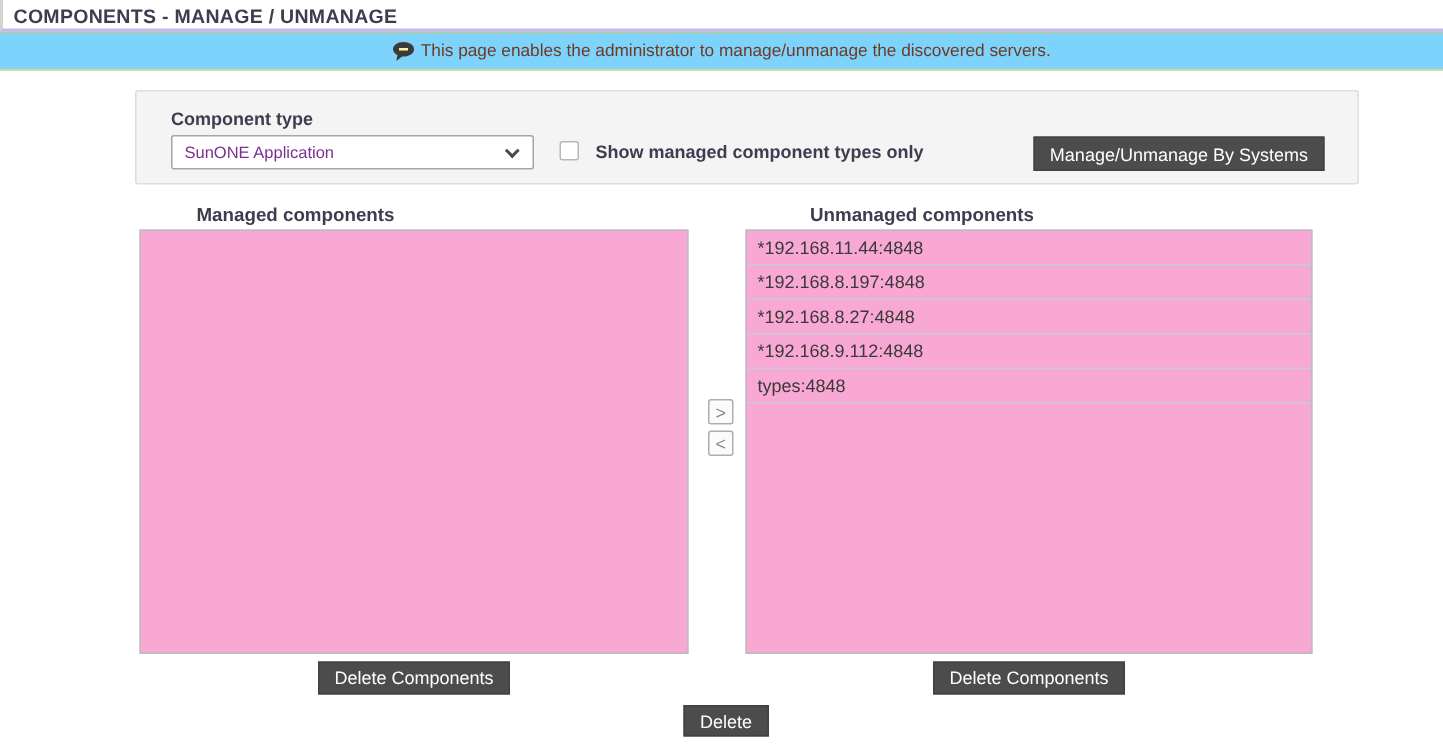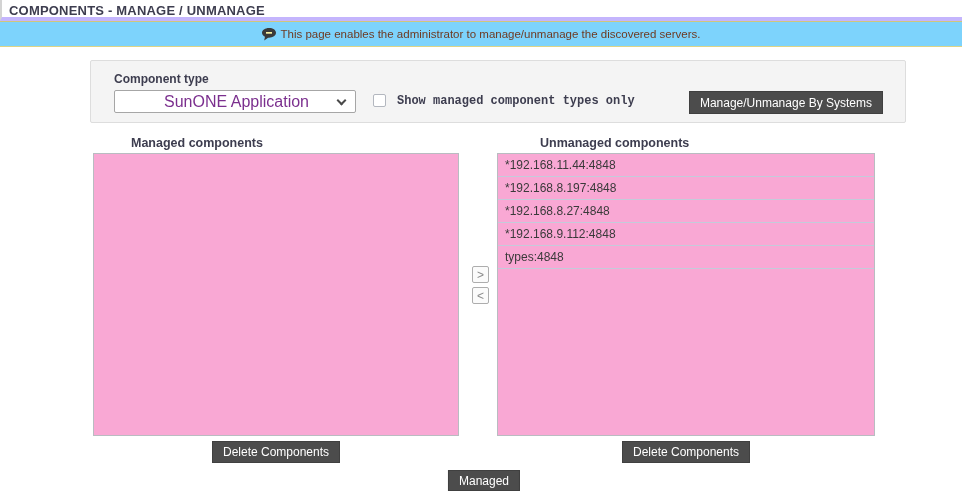--- a/index.html
+++ b/index.html
@@ -5,21 +5,21 @@
   * { margin:0; padding:0; box-sizing:border-box; }
   html,body { background:#fff; }
   body { font-family:"Liberation Sans", sans-serif; }
   .screen {
     position:relative; width:962px; height:502px; background:#fff;
     overflow:hidden;
   }
   
   .page-header {
     position:absolute; left:0; top:0; width:962px; height:21px;
-    background:#fff; border-bottom:4px solid #c4b5fd; border-left:2px solid #d3d3d3;
+    background:#fff; border-bottom:2px solid #c4b5fd; border-left:2px solid #d3d3d3;
   }
   .page-title {
     position:absolute; left:7px; top:3px;
     font-size:13px; font-weight:bold; color:#3d3d4f; letter-spacing:.2px;
   }
   
   .banner {
     position:absolute; left:0; top:21px; width:962px; height:26px;
     background:#7dd3fc; border-top:1px solid #cfc67c; border-bottom:1px solid #ddd486;
     display:flex; align-items:center; justify-content:center; gap:5px;
@@ -34,35 +34,35 @@
   .component-type-label {
     position:absolute; left:23px; top:11px;
     font-size:12px; font-weight:bold; color:#3d3d4f;
   }
   .select {
     position:absolute; left:23px; top:29px; width:242px; height:23px;
     background:#fff; border:1px solid #a6a6a6; border-radius:2px;
     display:flex; align-items:center; cursor:pointer;
   }
   .select-value {
-    flex:1; padding-left:8px; font-size:16px; color:#7b2f8e;
-    white-space:nowrap; overflow:hidden;margin-left:41px;
+    flex:1; padding-left:8px; font-size:11px; color:#7b2f8e;
+    white-space:nowrap; overflow:hidden;
   }
   .chev {
     width:7px; height:7px; margin-right:10px; margin-top:-3px;
     border-right:2px solid #4a4a4a; border-bottom:2px solid #4a4a4a;
     transform:rotate(45deg);
   }
   .checkbox {
     position:absolute; left:282px; top:33px; width:13px; height:13px;
     background:#fff; border:1px solid #b3b7bf; border-radius:2px; cursor:pointer;
   }
   .checkbox-label {
     position:absolute; left:306px; top:33px;
-    font-size:12px; font-weight:bold; color:#3d3d4f;font-family:Liberation Mono, monospace;
+    font-size:12px; font-weight:bold; color:#3d3d4f;
   }
   .btn-dark {
     background:#4c4c4c; color:#fff; border:1px solid #404040;
     font-family:"Liberation Sans", sans-serif; font-size:12px;
     padding:3px 10px; cursor:pointer;
   }
   .manage-systems-btn { position:absolute; right:22px; top:30px; height:23px;text-align:center; }
   
   .list-label {
     position:absolute; font-size:12.5px; font-weight:bold; color:#3d3d4f;padding-left:36px;
@@ -152,15 +152,15 @@
   <button class="xfer xfer-right">&gt;</button>
   <button class="xfer xfer-left">&lt;</button>
 
   <div class="delete-wrap left">
     <button class="btn-dark">Delete Components</button>
   </div>
   <div class="delete-wrap right">
     <button class="btn-dark">Delete Components</button>
   </div>
 
-  <button class="btn-dark update-btn">Managed</button>
+  <button class="btn-dark update-btn">Delete</button>
 
 </div>
 
 </body></html>

